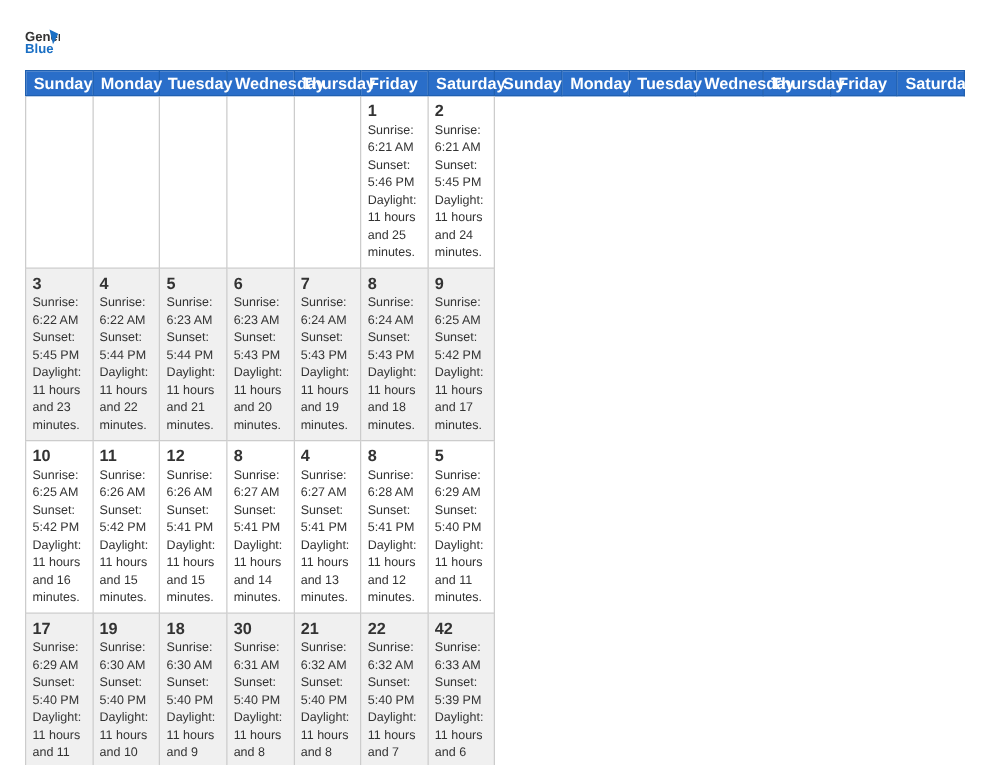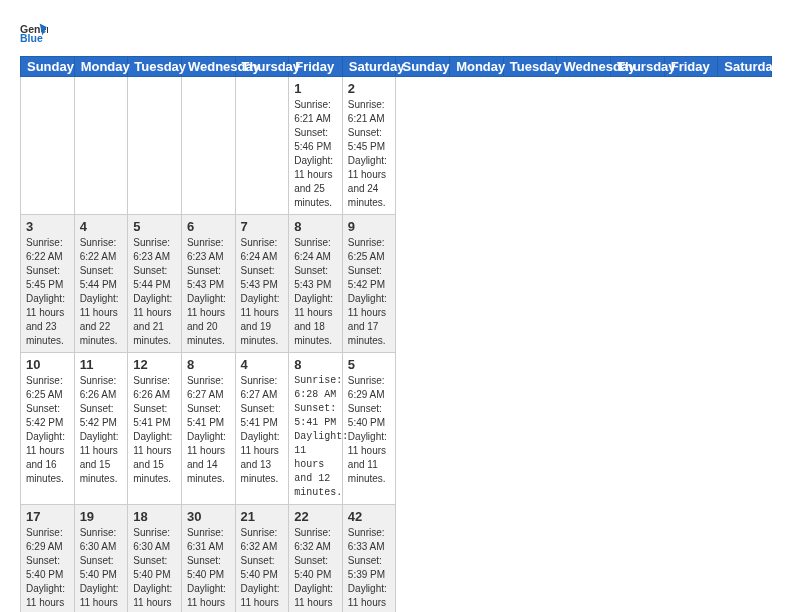--- a/index.html
+++ b/index.html
@@ -220,21 +220,21 @@
         </td>
         <td>
           <span class="day-number">4</span>
           <div class="day-info" style="white-space: pre-line;">Sunrise: 6:27 AM
 Sunset: 5:41 PM
 Daylight: 11 hours
 and 13 minutes.</div>
         </td>
         <td>
           <span class="day-number">8</span>
-          <div class="day-info" style="white-space: pre-line; font-family: Liberation Mono, monospace;">Sunrise: 6:28 AM
+          <div class="day-info" style="white-space: pre-line;">Sunrise: 6:28 AM
 Sunset: 5:41 PM
 Daylight: 11 hours
 and 12 minutes.</div>
         </td>
         <td>
           <span class="day-number">5</span>
           <div class="day-info" style="white-space: pre-line;">Sunrise: 6:29 AM
 Sunset: 5:40 PM
 Daylight: 11 hours
 and 11 minutes.</div>

